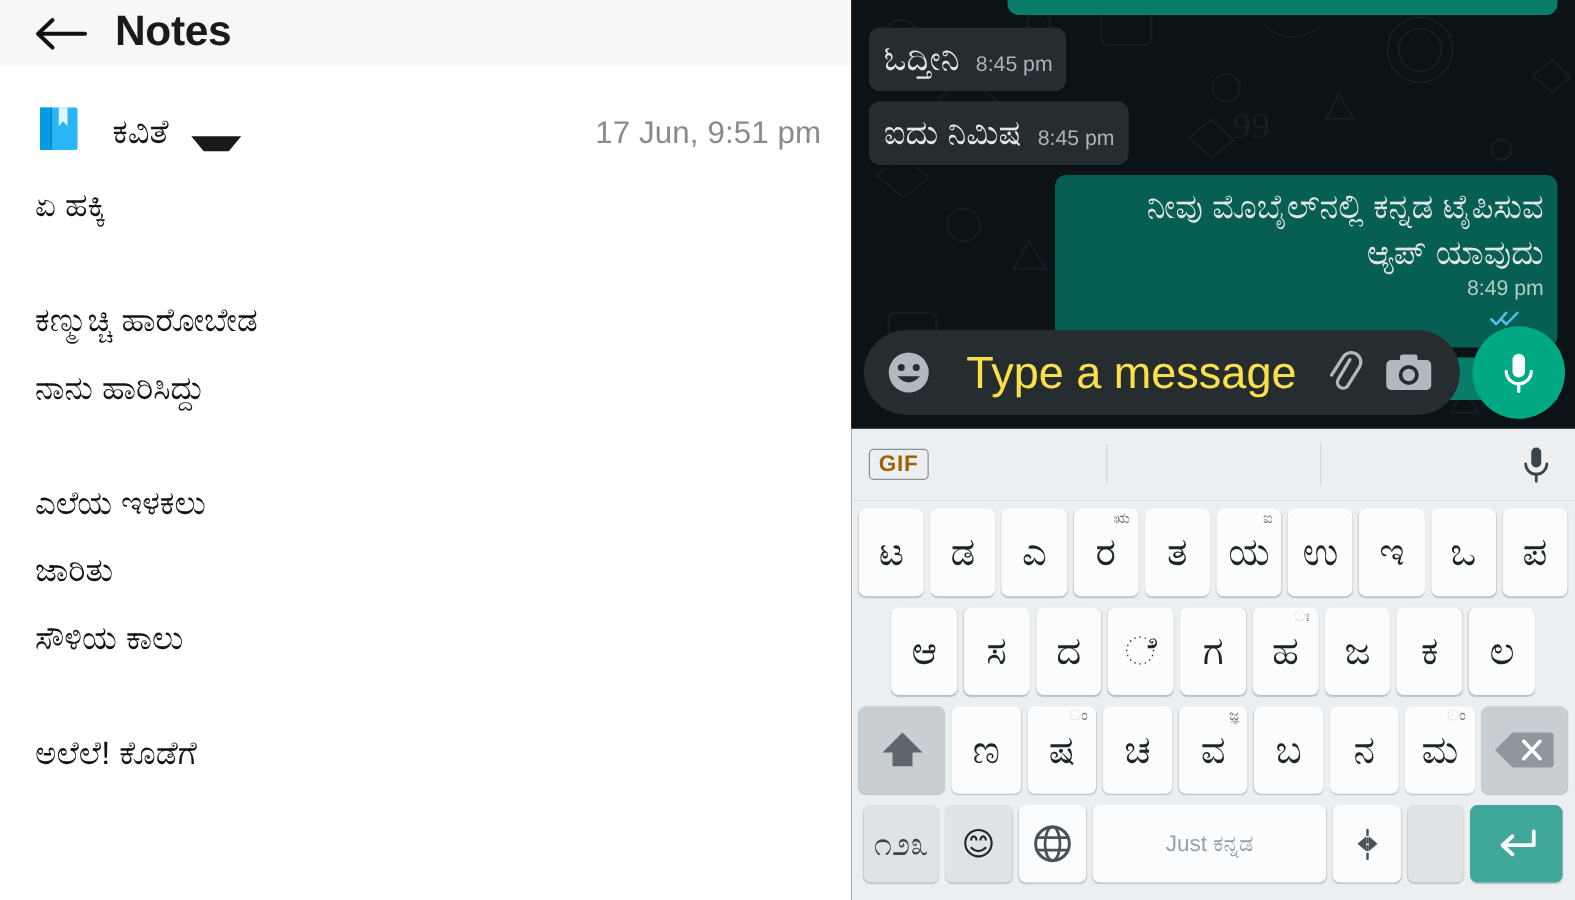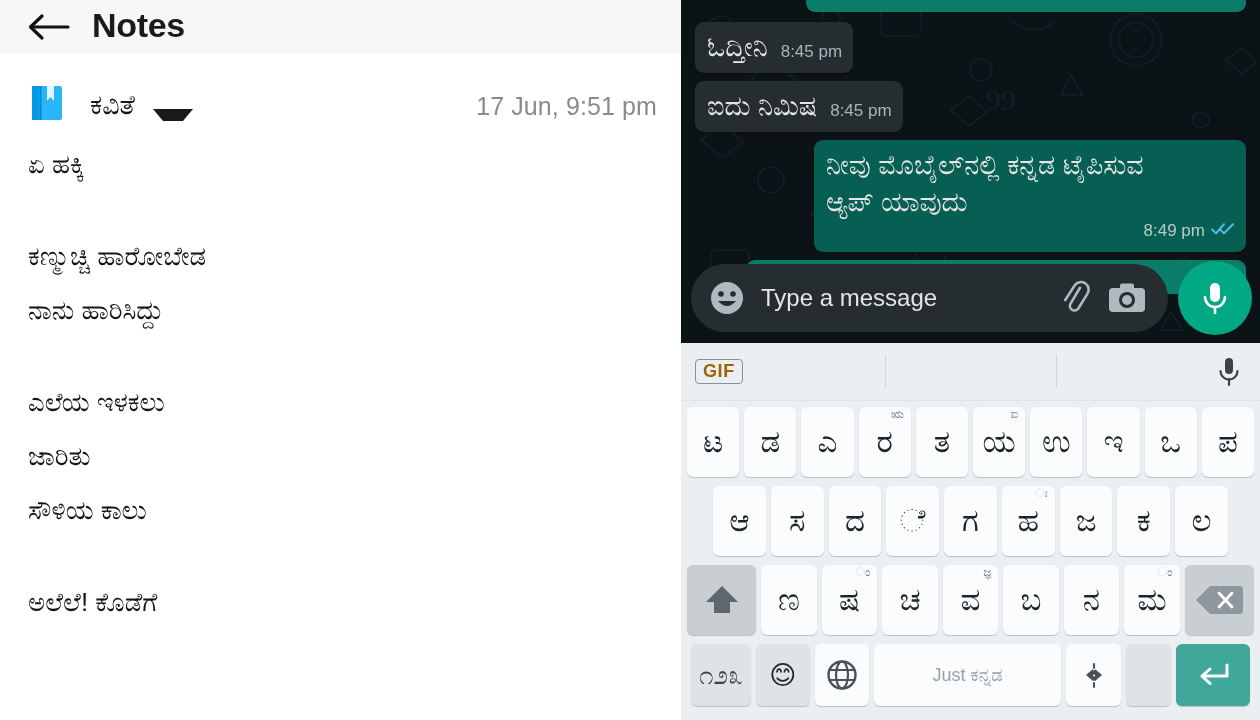--- a/index.html
+++ b/index.html
@@ -194,23 +194,23 @@
     padding: 0 18px 0 16px;
     box-sizing: border-box;
     gap: 0;
   }
   .emoji-btn {
     width: 40px; height: 40px; flex: 0 0 40px;
     display: flex; align-items: center; justify-content: center;
   }
   .composer-input {
     flex: 1 1 auto;
-    font-size: 24px;
-    color: #e5e5e5;
-    margin-left: 14px;
+    font-size: 36px;
+    color: #fde047;
+    margin-left: 26px;
     white-space: nowrap;
     overflow: hidden;
   }
   .clip-btn, .cam-btn {
     width: 46px; height: 44px; flex: 0 0 46px;
     display: flex; align-items: center; justify-content: center;
     margin-left: 6px;
   }
   .mic-fab {
     width: 74px; height: 74px; flex: 0 0 74px;
@@ -406,24 +406,24 @@
         <div class="row-in">
           <div class="bub bub-in">
             <span class="bub-text">ಐದು ನಿಮಿಷ</span>
             <span class="bub-meta">
               <span>8:45 pm</span>
             </span>
           </div>
         </div>
 
         <div class="row-out">
-          <div class="bub bub-out" style="max-width:505px;">
+          <div class="bub bub-out" style="max-width:505px;text-align:right;">
             <span class="bub-text" style="display:block;width:100%;">ನೀವು ಮೊಬೈಲ್‌ನಲ್ಲಿ ಕನ್ನಡ ಟೈಪಿಸುವ
 ಆ್ಯಪ್ ಯಾವುದು</span>
-            <span class="bub-meta" style="margin-left:auto;">
+            <span class="bub-meta" style="margin-left:auto;flex-direction:column;">
               <span>8:49 pm</span>
               <span class="ticks">
                 <svg width="24" height="15" viewBox="0 0 24 15" aria-hidden="true">
                   <path d="M1 8.4 L5 12.4 L13 3.2" stroke="#53bdeb" stroke-width="2" fill="none" stroke-linecap="round" stroke-linejoin="round"></path>
                   <path d="M9 8.4 L13 12.4 L22 3.2" stroke="#53bdeb" stroke-width="2" fill="none" stroke-linecap="round" stroke-linejoin="round"></path>
                 </svg>
               </span>
             </span>
           </div>
         </div>

